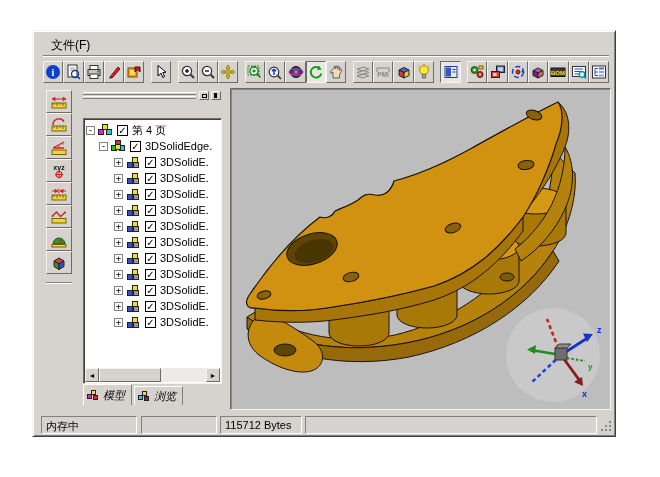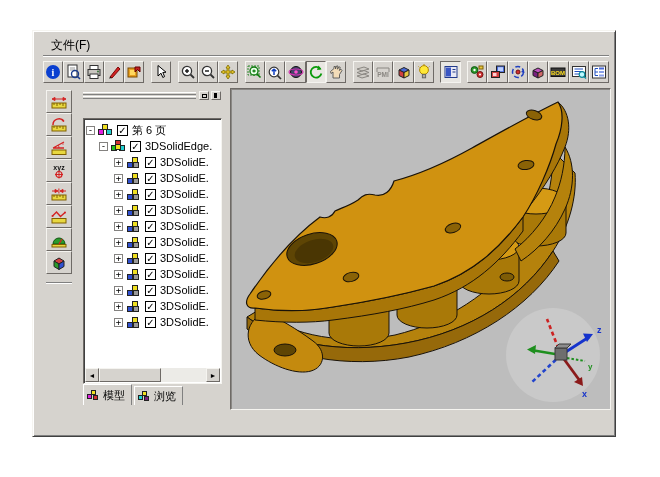--- a/index.html
+++ b/index.html
@@ -41,21 +41,21 @@
   .expbox{width:9px;height:9px;border:1px solid #848280;background:#fff;font-size:9px;line-height:7px;
     text-align:center;color:#000;flex:none;margin-right:3px;font-family:"DejaVu Sans Mono",monospace;}
   .cb{width:11px;height:11px;border:1px solid #000;background:#fff;font-size:10px;line-height:9px;
     text-align:center;flex:none;margin:0 4px 0 3px;font-weight:bold;}
   .tico{flex:none;width:16px;height:14px;position:relative;}
   .tico b{position:absolute;width:6px;height:6px;border:1px solid #222;}
   .hscroll{position:absolute;left:1px;bottom:1px;width:135px;height:14px;background:#ecebe7;display:flex;}
   .sarr{width:14px;height:14px;background:#d6d3ce;border:1px solid;border-color:#f5f4f0 #6e6a66 #6e6a66 #f5f4f0;
     font-size:7px;line-height:11px;text-align:center;padding:0;color:#000;}
   .sthumb{width:62px;height:14px;background:#d6d3ce;border:1px solid;border-color:#f5f4f0 #6e6a66 #6e6a66 #f5f4f0;}
-  .tabs{position:absolute;left:0;top:295px;display:flex;}
+  .tabs{position:absolute;left:0;top:295px;display:flex;font-style:italic;}
   .tab{height:19px;background:#d6d3ce;border:1px solid #808080;border-top-color:#fff;border-left-color:#fff;
     border-bottom:none;display:flex;align-items:center;font-size:11px;padding:0 6px 0 3px;margin-right:2px;}
   .tab.active{height:21px;margin-top:-2px;background:#d6d3ce;}
   .tabico{width:13px;height:11px;position:relative;margin-right:3px;}
   .tabico b{position:absolute;width:5px;height:5px;border:1px solid #222;}
   
   .viewport{position:absolute;left:197px;top:57px;width:381px;height:322px;background:#bdbdbd;
     border:1px solid;border-color:#6e6a66 #f5f4f0 #f5f4f0 #6e6a66;box-shadow:inset 1px 1px 0 #8a8885;}
   .viewport svg{position:absolute;left:0;top:0;}
   
@@ -345,21 +345,21 @@
     <div class="treebox">
       <div class="trows">
         <div class="trow">
           <span class="expbox">-</span>
           <span class="tico">
               <b style="left:0;top:6px;background:#e020e0"></b>
               <b style="left:4px;top:1px;background:#f0e020"></b>
               <b style="left:8px;top:6px;background:#20d0d0"></b>
             </span>
           <span class="cb">✓</span>
-          <span>第 6 页</span>
+          <span>第 4 页</span>
         </div>
         <div class="trow" style="padding-left:13px">
           <span class="expbox">-</span>
           <span class="tico">
               <b style="left:0;top:6px;background:#20c020"></b>
               <b style="left:4px;top:1px;background:#d03030"></b>
               <b style="left:8px;top:6px;background:#20d0d0"></b>
               <b style="left:4px;top:5px;background:#f0e020"></b>
             </span>
           <span class="cb">✓</span>
@@ -555,14 +555,30 @@
         <path d="M352,297 L343,293 L351,288 Z" fill="#8b1a1a"></path>
         <rect x="324" y="259" width="12" height="12" fill="#6e6e6e" stroke="#3a3a3a"></rect>
         <path d="M324,259 L328,255 L340,255 L336,259 Z" fill="#8c8c8c" stroke="#3a3a3a"></path>
         <text x="366" y="244" font-size="9" font-weight="bold" fill="#1533cc">z</text>
         <text x="351" y="308" font-size="9" font-weight="bold" fill="#1533cc">x</text>
         <text x="357" y="280" font-size="8" font-weight="bold" fill="#1e8f1e">y</text>
       </g>
     </svg>
   </div>
 
+  <div class="statusbar">
+    <div class="spanel" style="left:4px;width:96px">内存中</div>
+    <div class="spanel" style="left:104px;width:76px"></div>
+    <div class="spanel" style="left:183px;width:82px">115712 Bytes</div>
+    <div class="spanel" style="left:268px;width:292px"></div>
+    <svg class="grip" viewBox="0 0 13 13">
+        <g fill="#8a8782">
+          <rect x="9" y="1" width="2" height="2"></rect>
+          <rect x="5" y="5" width="2" height="2"></rect>
+          <rect x="9" y="5" width="2" height="2"></rect>
+          <rect x="1" y="9" width="2" height="2"></rect>
+          <rect x="5" y="9" width="2" height="2"></rect>
+          <rect x="9" y="9" width="2" height="2"></rect>
+        </g>
+      </svg>
+  </div>
 
 </div>
 
 </body></html>

